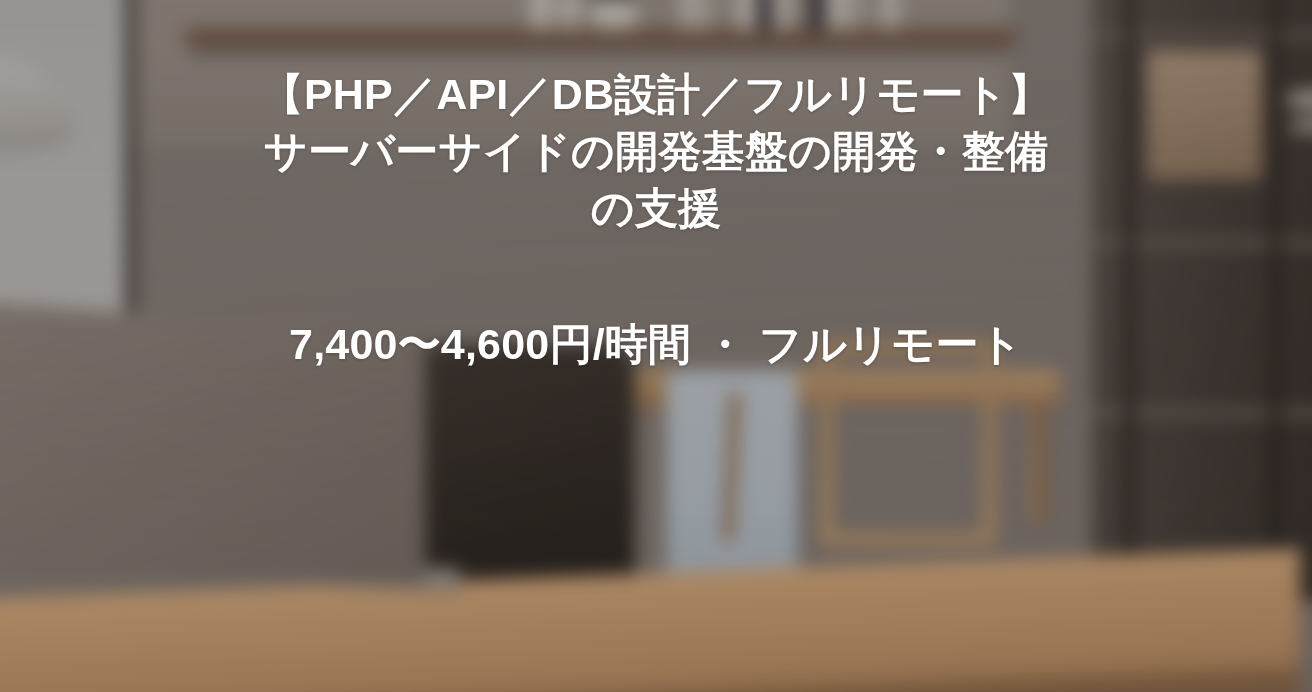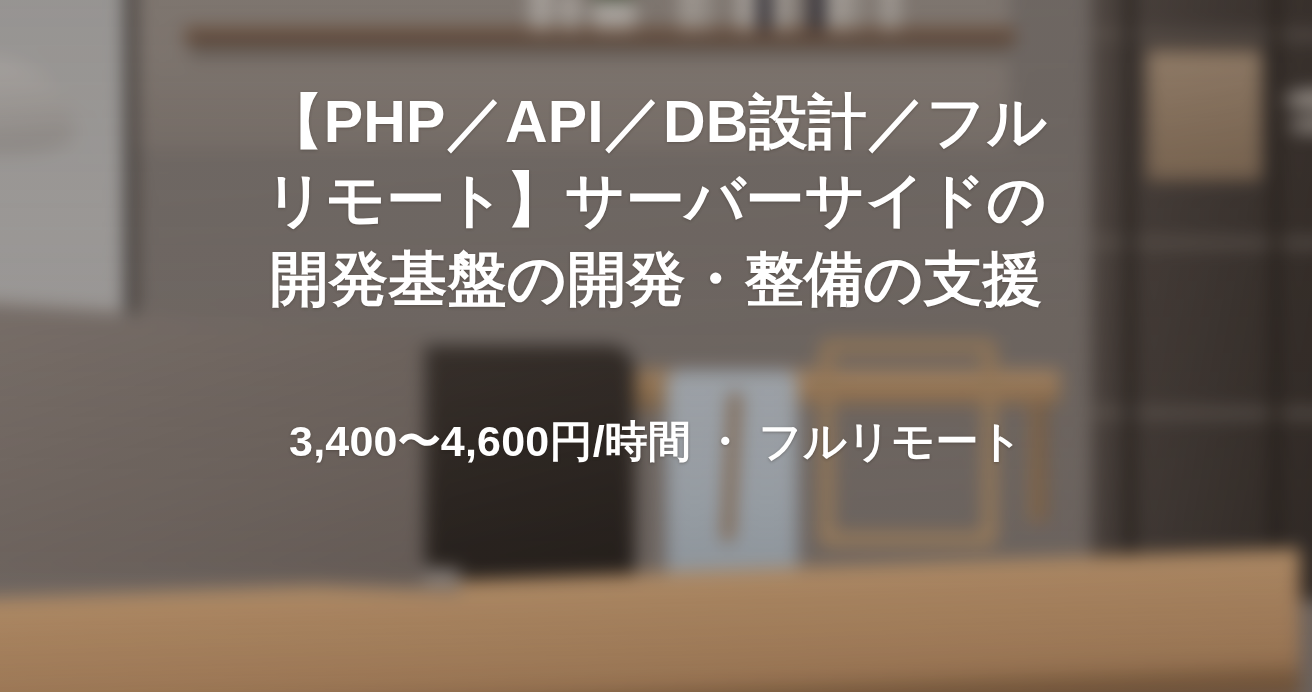--- a/index.html
+++ b/index.html
@@ -316,25 +316,25 @@
   .content {
     position: absolute;
     inset: 0;
     display: flex;
     flex-direction: column;
     align-items: center;
   }
 
   .headline {
     width: 800px;
-    margin: 17px;
+    margin: 0;
     padding-top: 66px;
     text-align: center;
     color: #ffffff;
-    font-size: 59px;
+    font-size: 43px;
     font-weight: 700;
     line-height: 1.33;
     letter-spacing: 0.2px;
     text-shadow: 0 1px 3px rgba(40,32,26,0.32);
     white-space: pre-wrap;
     word-break: break-all;
   }
 
   .subline {
     width: 900px;
@@ -408,16 +408,16 @@
 
     <div class="gold-thing"></div>
     <div class="laptop-base"></div>
     <div class="laptop-lid"></div>
   </div>
 
   <div class="scrim"></div>
 
   <div class="content">
     <h1 class="headline">【PHP／API／DB設計／フルリモート】サーバーサイドの開発基盤の開発・整備の支援</h1>
-    <p class="subline">3,400〜4,600円/時間 ・ フルリモート</p>
+    <p class="subline">7,400〜4,600円/時間 ・ フルリモート</p>
   </div>
 
 </div>
 
 </body></html>

